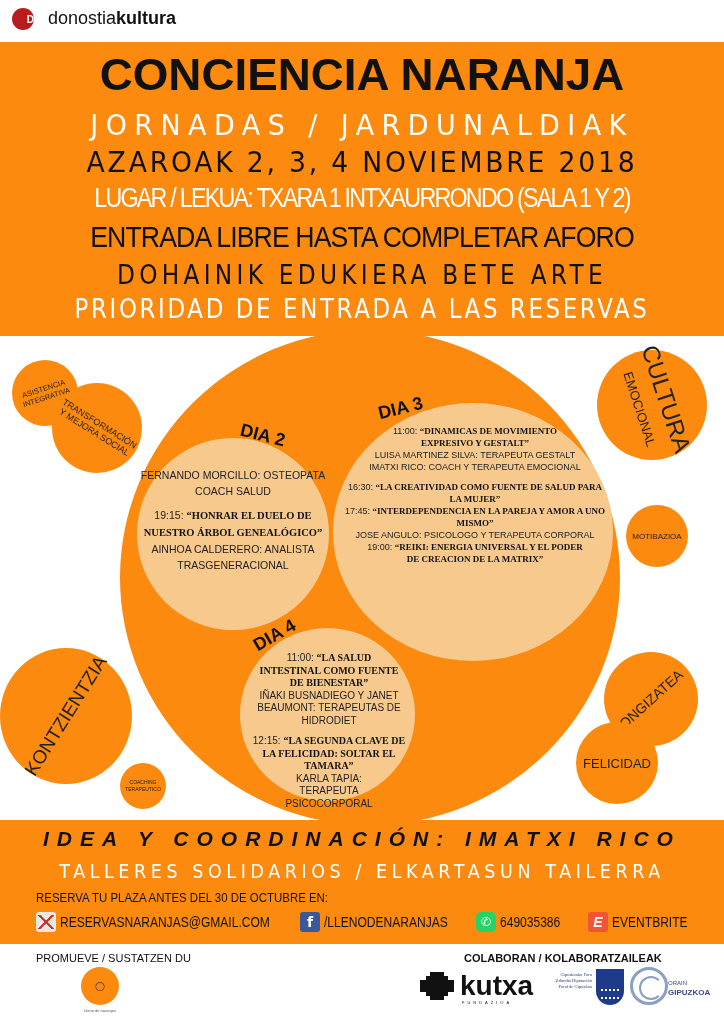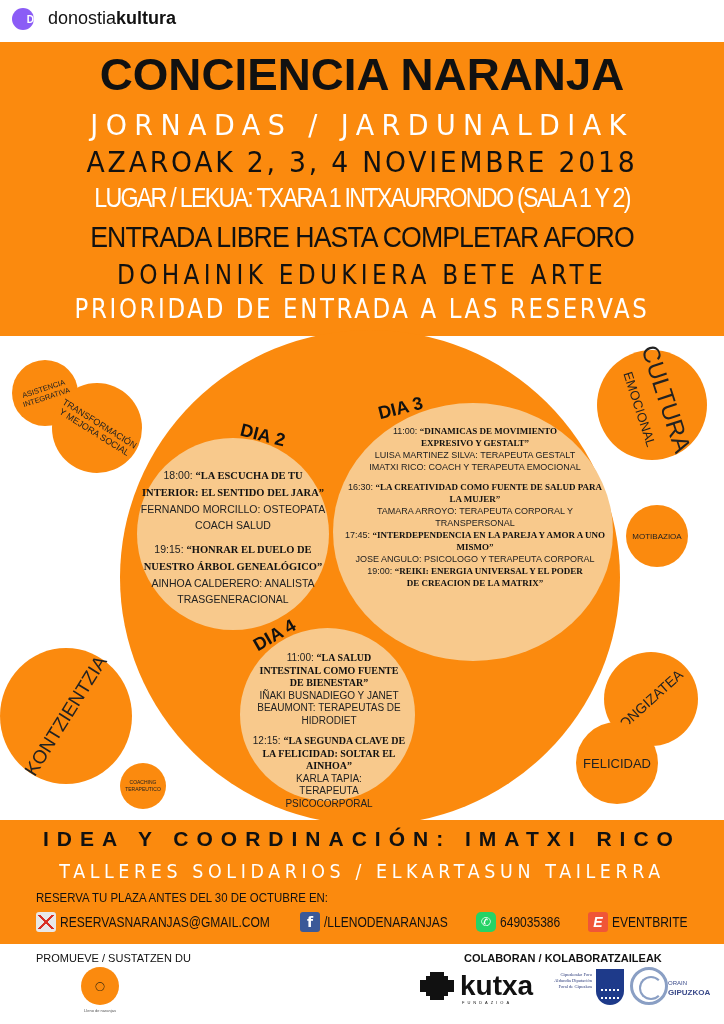--- a/index.html
+++ b/index.html
@@ -1,21 +1,21 @@
 <!DOCTYPE html>
 <html><head>
 <meta charset="utf-8">
 <style>
   * { box-sizing: border-box; margin: 0; padding: 0; }
   html, body { width: 724px; height: 1024px; background: #fff; overflow: hidden; }
   body { position: relative; font-family: "Liberation Sans", "DejaVu Sans", sans-serif; color: #111; }
 
   
   .logo-bar { position: absolute; left: 0; top: 0; width: 724px; height: 40px; background: #fff; }
-  .dk-mark { position: absolute; left: 12px; top: 8px; width: 22px; height: 22px; border-radius: 50%; background: #8b5cf6;
+  .dk-mark { position: absolute; left: 12px; top: 8px; width: 22px; height: 22px; border-radius: 50%; background: #b91c1c;
              color: #fff; font-size: 10px; font-weight: bold; display: flex; align-items: center; justify-content: center; letter-spacing: -1px; padding-left: 20px; }
   .dk-word { position: absolute; left: 48px; top: 8px; font-size: 18px; color: #111; }
   .dk-word b { font-weight: bold; }
 
   
   .header-band { position: absolute; left: 0; top: 42px; width: 724px; height: 294px; background: #fb8a0e; }
   .hl { position: absolute; left: 0; width: 724px; text-align: center; white-space: nowrap; }
   .h-title   { top: 50px;  font-size: 44px; font-weight: bold; color: #111; letter-spacing: 0px; transform: scaleX(1.04); }
   .h-jorn    { top: 108px; font-size: 29px; color: #fff; letter-spacing: 8px; font-family: "DejaVu Sans", sans-serif; font-weight: normal; transform: scaleX(0.93); }
   .h-date    { top: 145px; font-size: 29px; color: #111; letter-spacing: 3px; font-family: "DejaVu Sans", sans-serif; transform: scaleX(0.92); }
@@ -50,21 +50,21 @@
   .c-transf { left: 52px;  top: 383px; width: 90px;  height: 90px; }
   .c-cult   { left: 597px; top: 350px; width: 110px; height: 110px; }
   .c-moti   { left: 626px; top: 505px; width: 62px;  height: 62px; }
   .c-kontz  { left: 0px;   top: 648px; width: 132px; height: 136px; }
   .c-coach  { left: 120px; top: 763px; width: 46px;  height: 46px; }
   .c-ongi   { left: 604px; top: 652px; width: 94px;  height: 94px; }
   .c-balo   { left: 576px; top: 722px; width: 82px;  height: 82px; }
 
   
   .footer-band { position: absolute; left: 0; top: 820px; width: 724px; height: 124px; background: #fb8a0e; }
-  .f-idea { position: absolute; left: 0; top: 827px; width: 724px; text-align: center; font-size: 21px; font-weight: bold; color: #111; letter-spacing: 8px; white-space: nowrap; }
+  .f-idea { position: absolute; left: 0; top: 827px; width: 724px; text-align: center; font-size: 21px; font-weight: bold; color: #111; letter-spacing: 8px; white-space: nowrap; font-style: italic; }
   .f-tall { position: absolute; left: 0; top: 860px; width: 724px; text-align: center; font-size: 19px; color: #fff; letter-spacing: 5px; white-space: nowrap; font-family: "DejaVu Sans", sans-serif; transform: scaleX(0.92); }
   .f-reserva { position: absolute; left: 36px; top: 890px; font-size: 13px; color: #111; white-space: nowrap; transform: scaleX(0.88); transform-origin: left; }
   .contact { position: absolute; top: 912px; height: 20px; display: flex; align-items: center; font-size: 14px; color: #111; white-space: nowrap; }
   .contact .lbl { display: inline-block; transform: scaleX(0.86); transform-origin: left; }
   .ic { width: 20px; height: 20px; margin-right: 4px; border-radius: 3px; display: inline-flex; align-items: center; justify-content: center; font-weight: bold; color: #fff; font-size: 14px; flex: 0 0 auto; }
   .ic-gmail { background: #e8e8e8; position: relative; overflow: hidden; }
   .ic-gmail::before { content: ""; position: absolute; left: 2px; top: 3px; width: 16px; height: 14px;
                       background: linear-gradient(135deg, transparent 45%, #d93025 45%, #d93025 55%, transparent 55%),
                                   linear-gradient(225deg, transparent 45%, #d93025 45%, #d93025 55%, transparent 55%); }
   .ic-fb { background: #3b5998; font-family: "DejaVu Sans", sans-serif; }
@@ -142,44 +142,42 @@
 
 <div class="day day2"></div>
 <div class="day day3"></div>
 <div class="day day4"></div>
 
 <div class="day-label dl2">DIA 2</div>
 <div class="day-label dl3">DIA 3</div>
 <div class="day-label dl4">DIA 4</div>
 
 <div class="sched s2">
-  <div><span>18:00:</span> <b>“LA ESCUCHA DE TU INTERIOR: EL SENTIDO DEL JARA”</b></div>
   <div>FERNANDO MORCILLO: OSTEOPATA COACH SALUD</div>
   <div class="gap"></div>
   <div><span>19:15:</span> <b>“HONRAR EL DUELO DE NUESTRO ÁRBOL GENEALÓGICO”</b></div>
   <div>AINHOA CALDERERO: ANALISTA TRASGENERACIONAL</div>
 </div>
 
 <div class="sched s3">
   <div style="padding:0 30px;"><span>11:00:</span> <b>“DINAMICAS DE MOVIMIENTO EXPRESIVO Y GESTALT”</b></div>
   <div>LUISA MARTINEZ SILVA: TERAPEUTA GESTALT</div>
   <div>IMATXI RICO: COACH Y TERAPEUTA EMOCIONAL</div>
   <div class="gap"></div>
   <div><span>16:30:</span> <b>“LA CREATIVIDAD COMO FUENTE DE SALUD PARA LA MUJER”</b></div>
-  <div style="padding:0 20px;">TAMARA ARROYO: TERAPEUTA CORPORAL Y TRANSPERSONAL</div>
   <div><span>17:45:</span> <b>“INTERDEPENDENCIA EN LA PAREJA Y AMOR A UNO MISMO”</b></div>
   <div>JOSE ANGULO: PSICOLOGO Y TERAPEUTA CORPORAL</div>
   <div style="padding:0 20px;"><span>19:00:</span> <b>“REIKI: ENERGIA UNIVERSAL Y EL PODER DE CREACION DE LA MATRIX”</b></div>
 </div>
 
 <div class="sched s4">
   <div style="padding:0 8px;"><span>11:00:</span> <b>“LA SALUD INTESTINAL COMO FUENTE DE BIENESTAR”</b></div>
   <div style="padding:0 6px;">IÑAKI BUSNADIEGO Y JANET BEAUMONT: TERAPEUTAS DE HIDRODIET</div>
   <div class="gap"></div>
-  <div><span>12:15:</span> <b>“LA SEGUNDA CLAVE DE LA FELICIDAD: SOLTAR EL AINHOA”</b></div>
+  <div><span>12:15:</span> <b>“LA SEGUNDA CLAVE DE LA FELICIDAD: SOLTAR EL TAMARA”</b></div>
   <div style="padding:0 18px;">KARLA TAPIA: TERAPEUTA PSICOCORPORAL</div>
 </div>
 
 <div class="footer-band"></div>
 <div class="f-idea">IDEA Y COORDINACIÓN: IMATXI RICO</div>
 <div class="f-tall">TALLERES SOLIDARIOS / ELKARTASUN TAILERRA</div>
 <div class="f-reserve f-reserva">RESERVA TU PLAZA ANTES DEL 30 DE OCTUBRE EN:</div>
 
 <div class="contact ct-mail">
   <span class="ic ic-gmail"></span>

